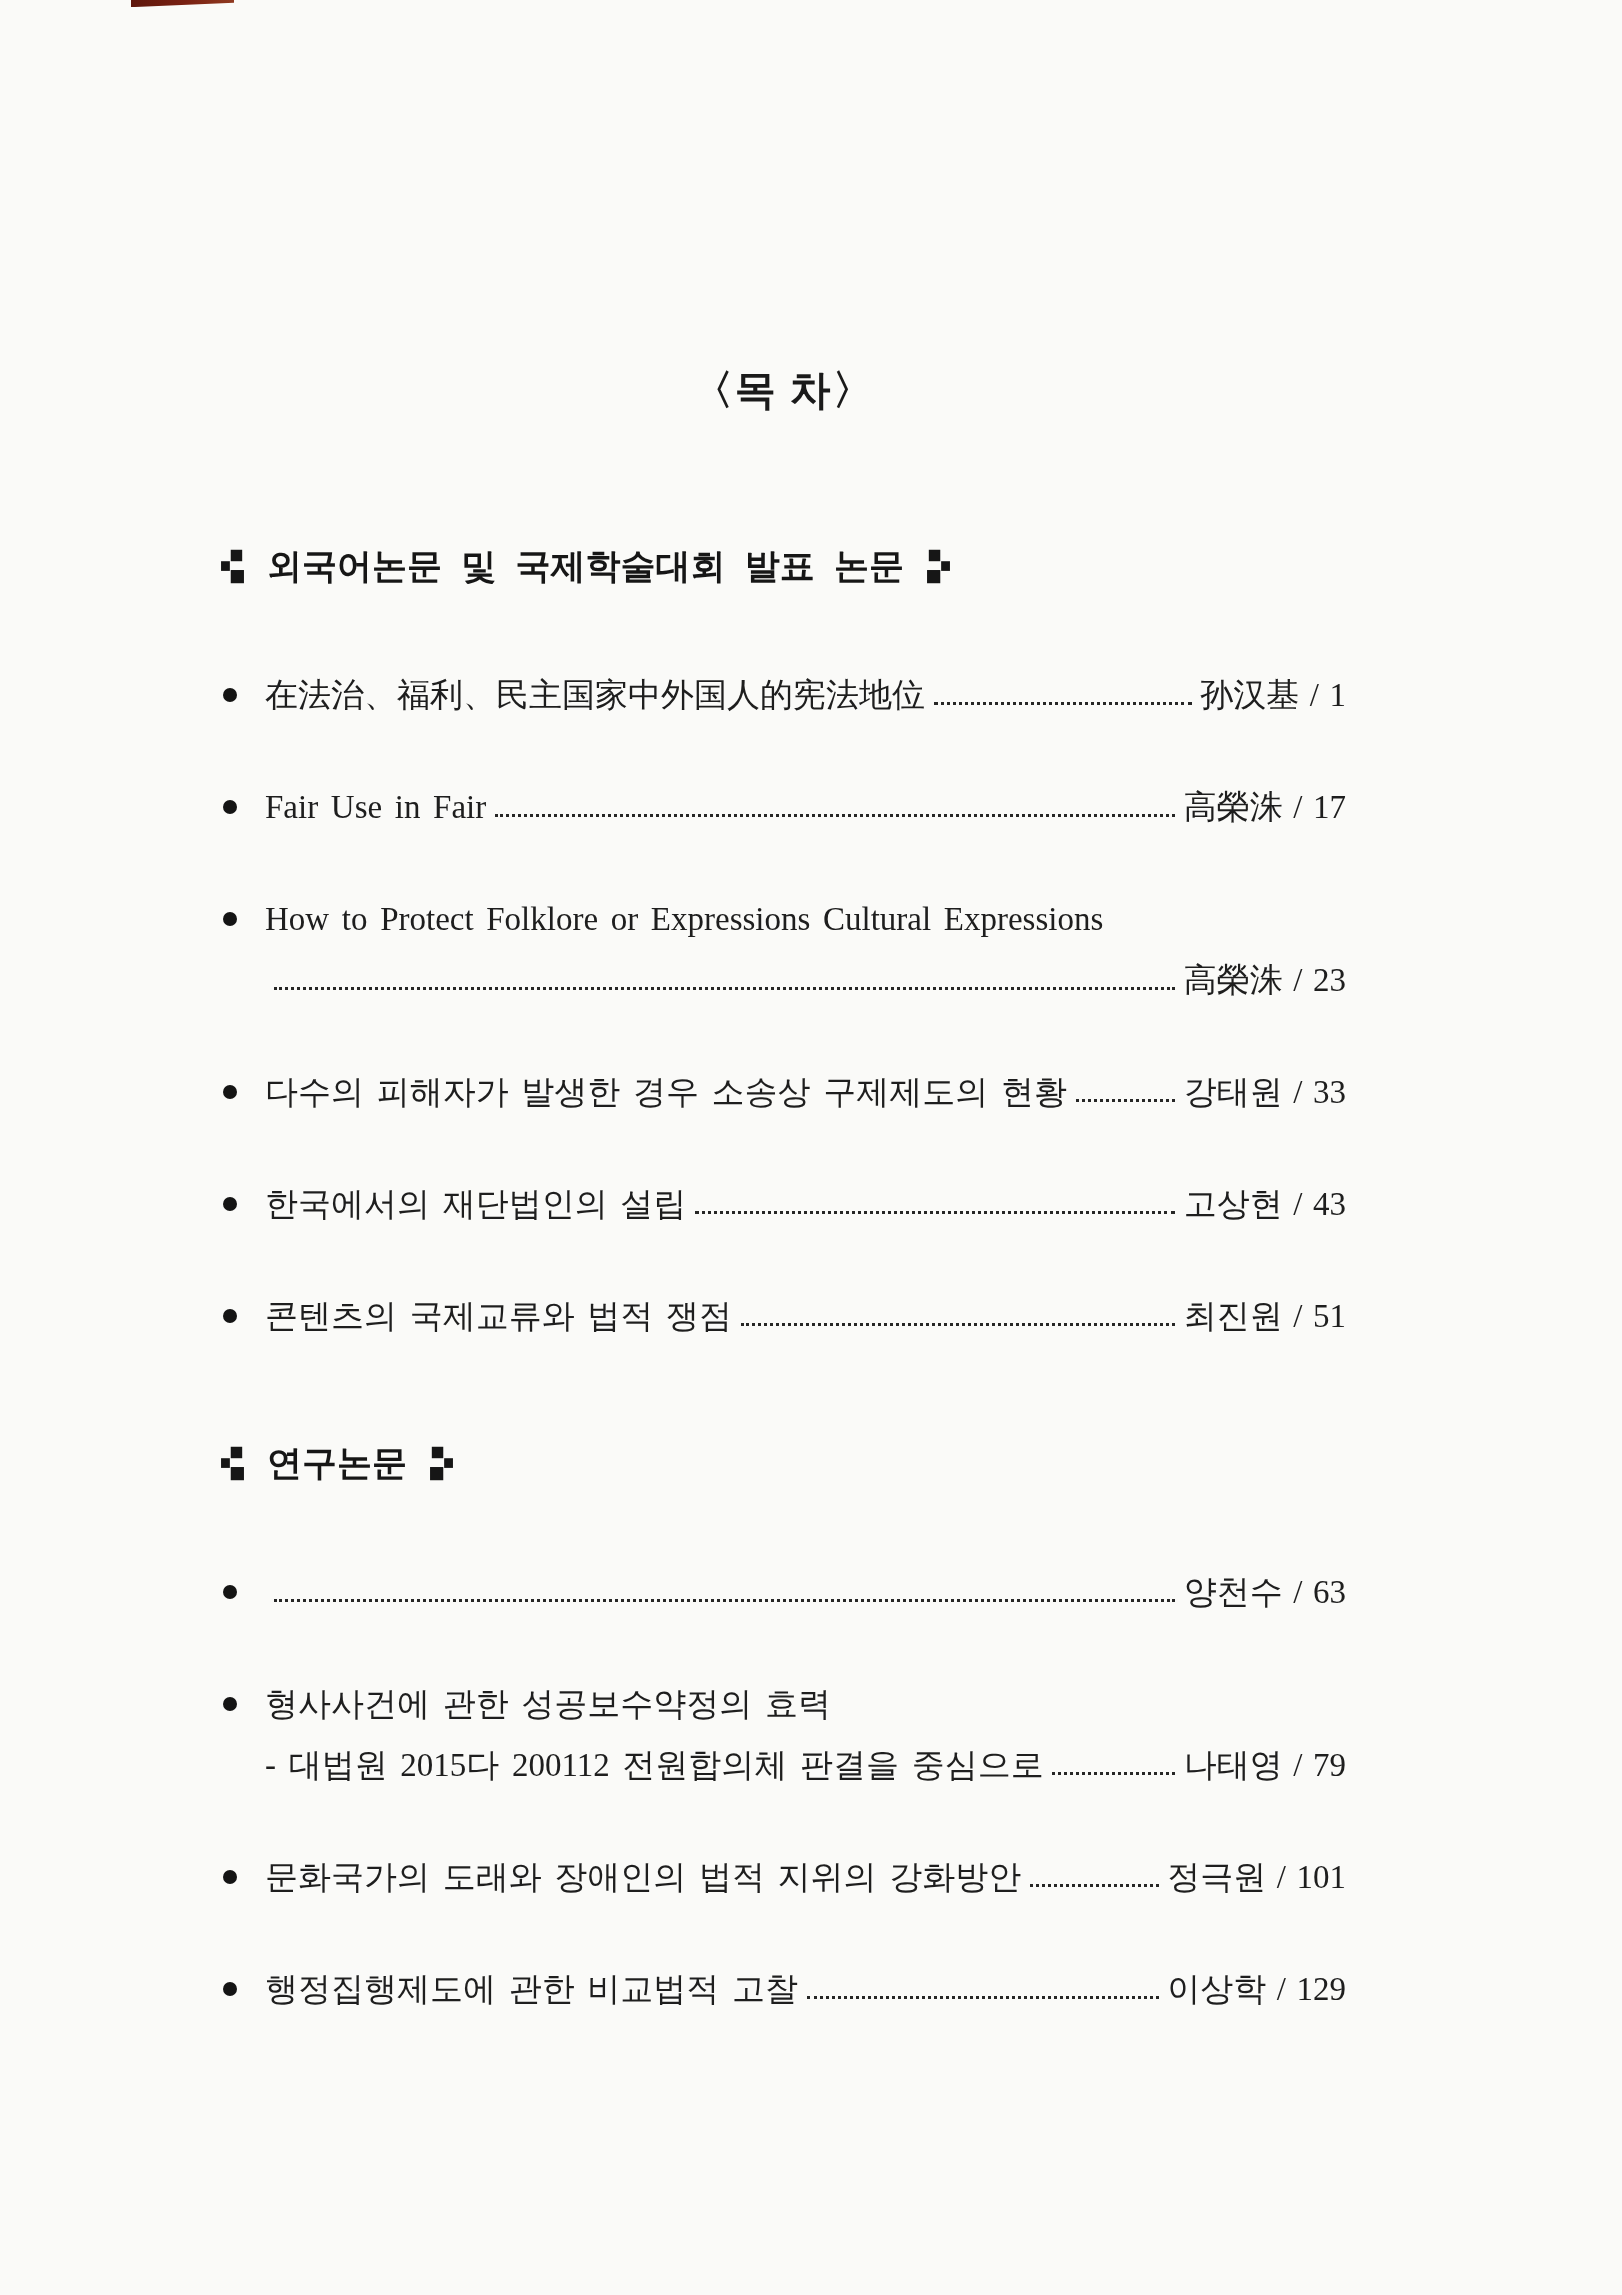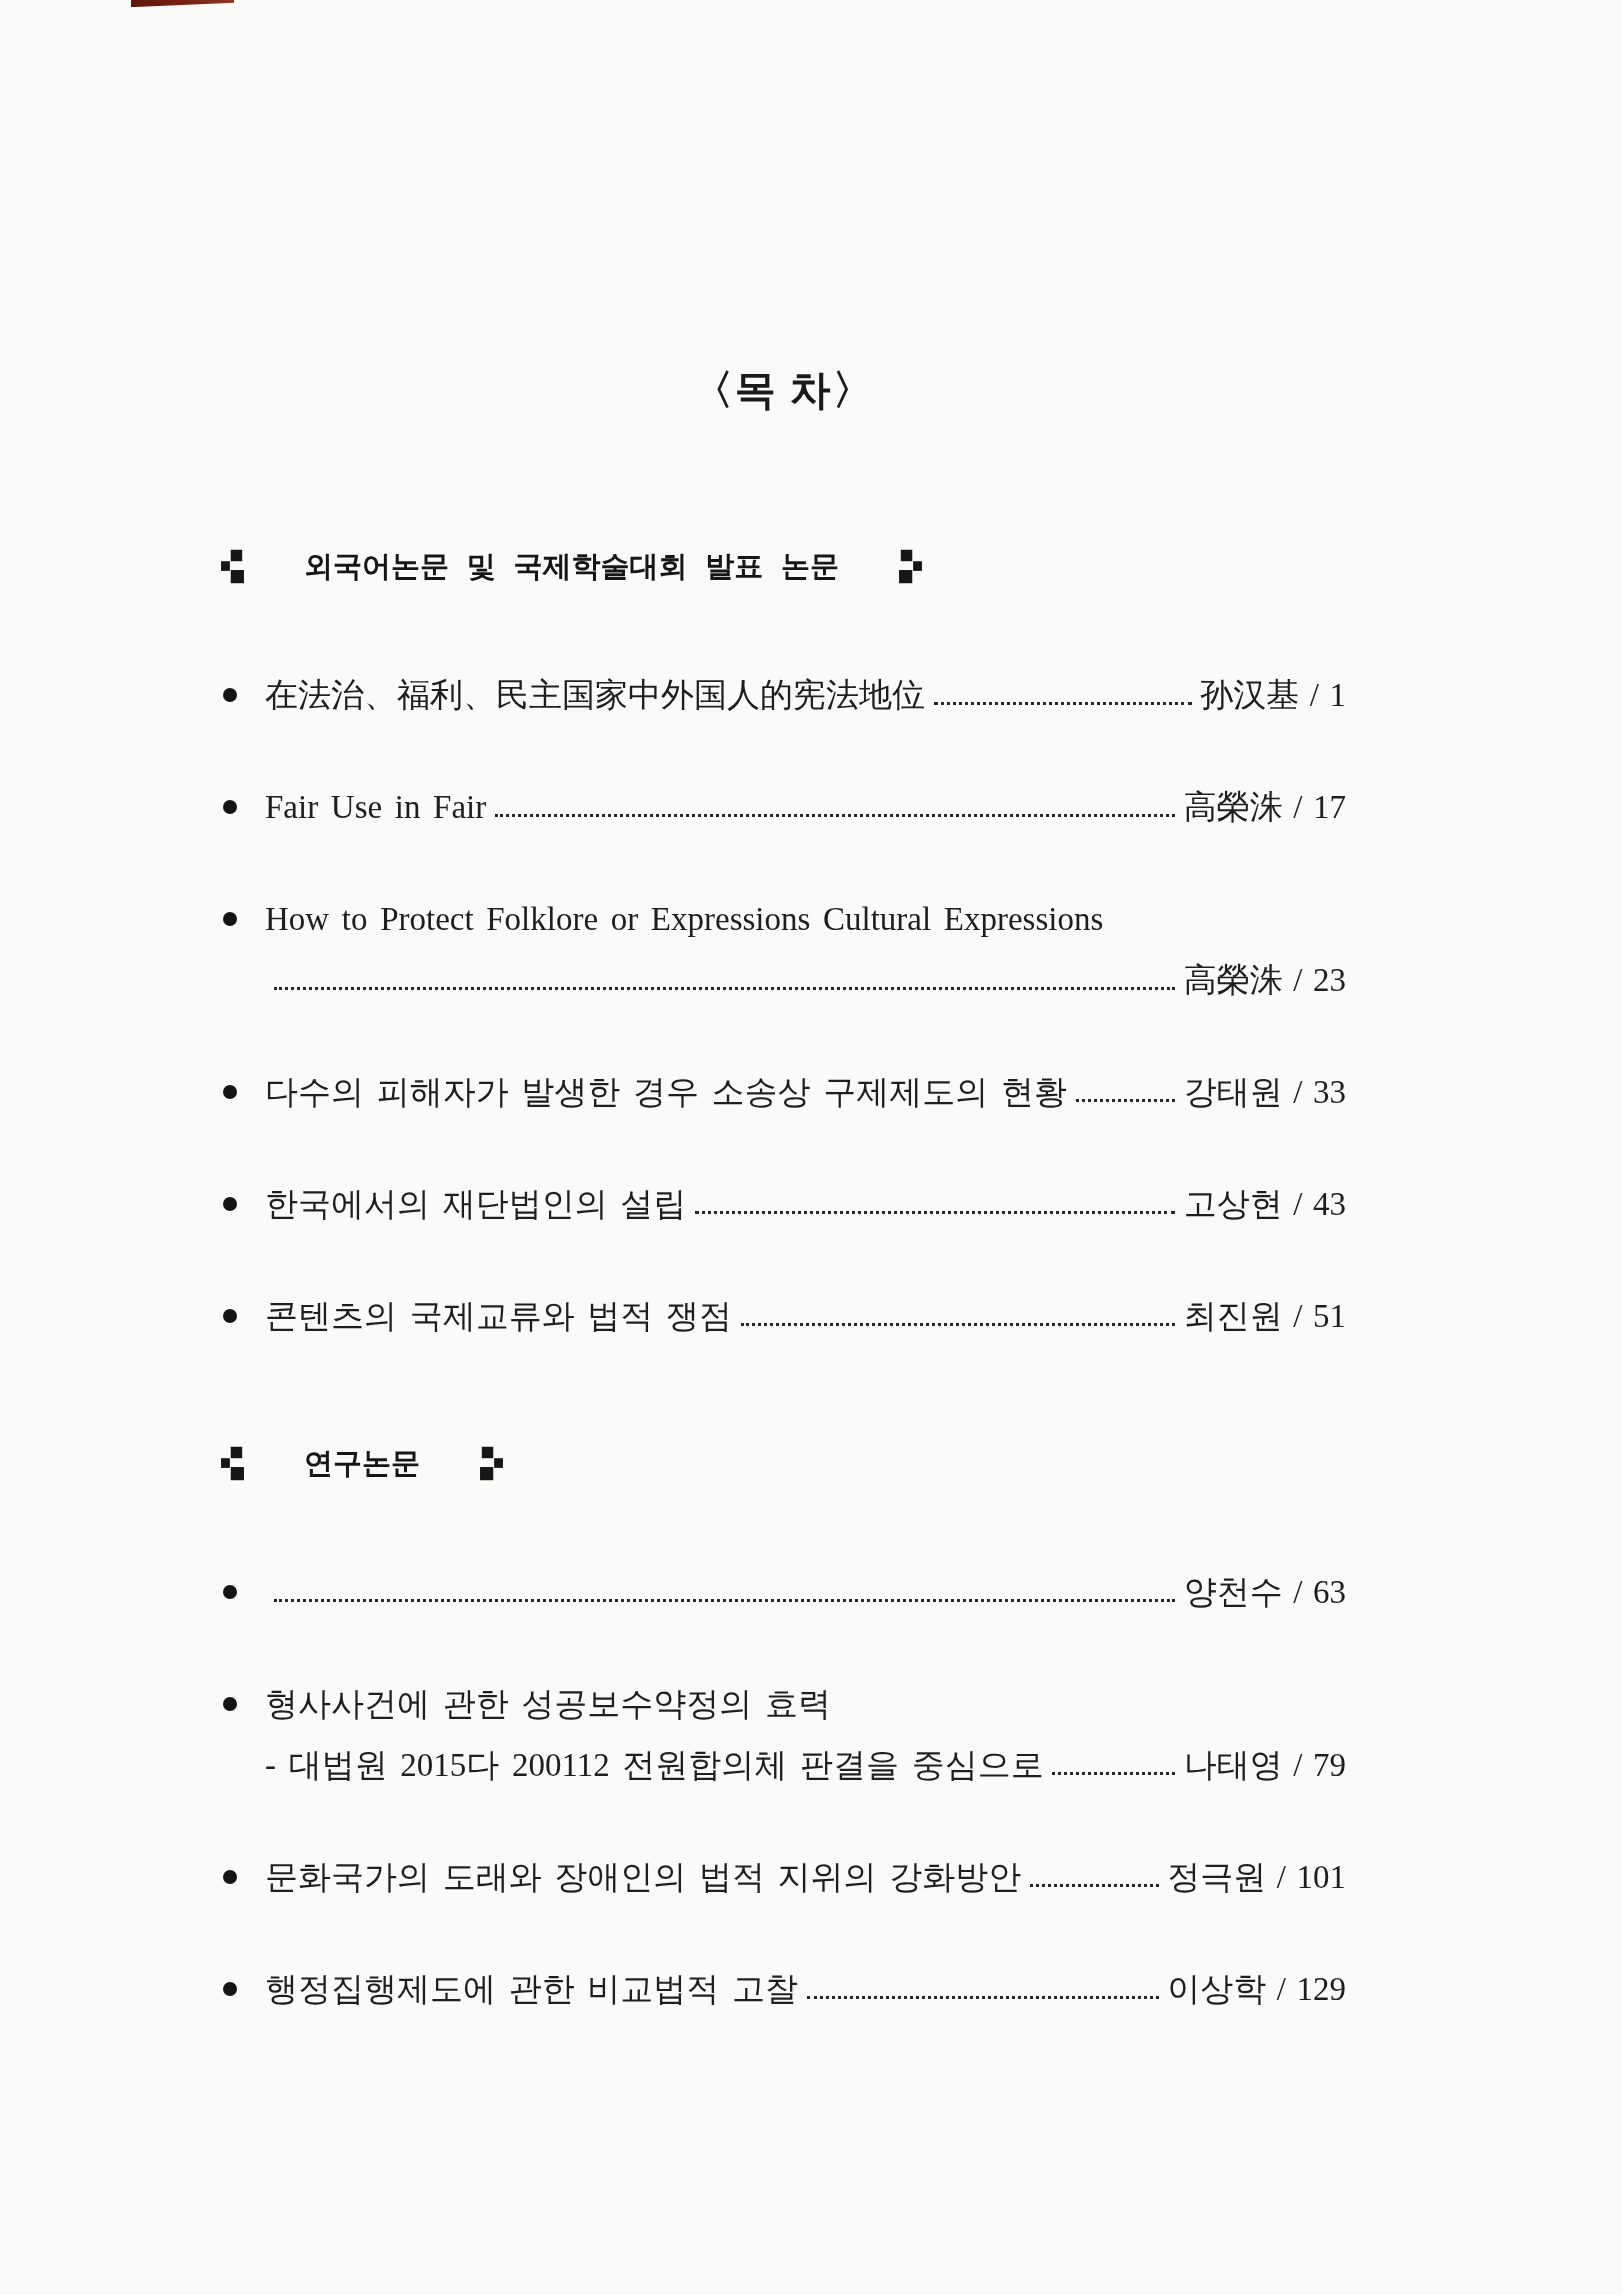--- a/index.html
+++ b/index.html
@@ -42,26 +42,25 @@
     line-height: 45px;
     color: #1a1a1a;
   }
   .sections { display: block; }
   .section { display: block; }
   .section + .section { margin-top: 103px; }
   .section-heading {
     margin-top: 129px;
     display: flex;
     align-items: center;
-    font-size: 29px;
+    font-size: 35px;
     font-weight: bold;
     line-height: 49px;
     word-spacing: 10.5px;
     color: #161616;
-    gap: 37px;
   }
   .section + .section .section-heading { margin-top: 0; }
   .ornament { display: inline-block; flex: none; }
   .ornament svg { display: block; }
   .ornament.left { margin-right: 23px; }
   .ornament.right { margin-left: 23px; transform: scaleX(-1); }
   .entries { display: block; }
   .entry {
     position: relative;
     margin-top: 72px;

